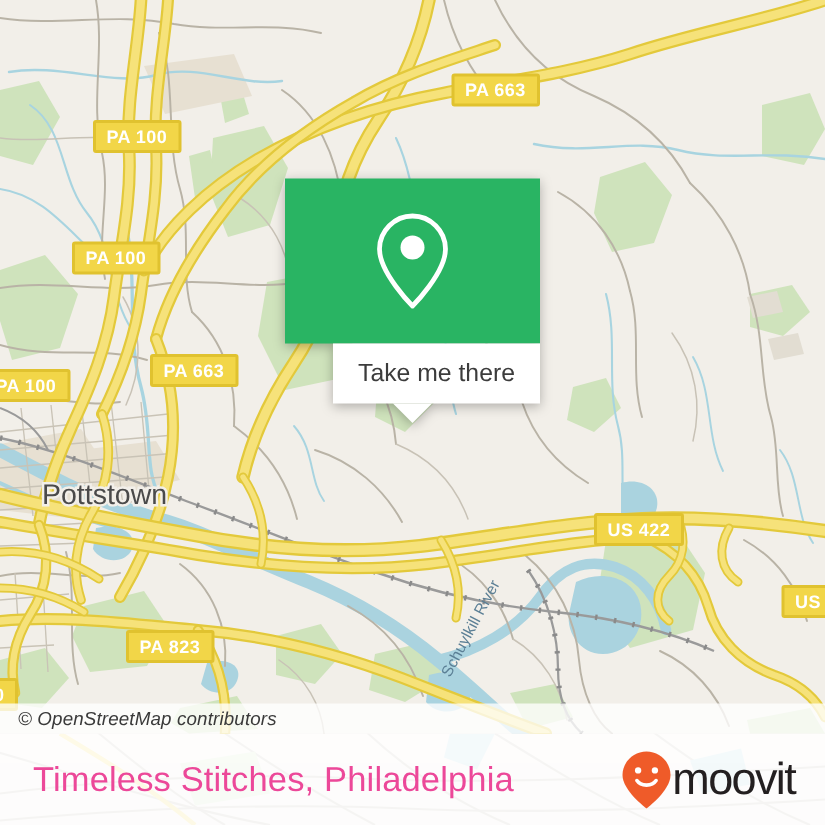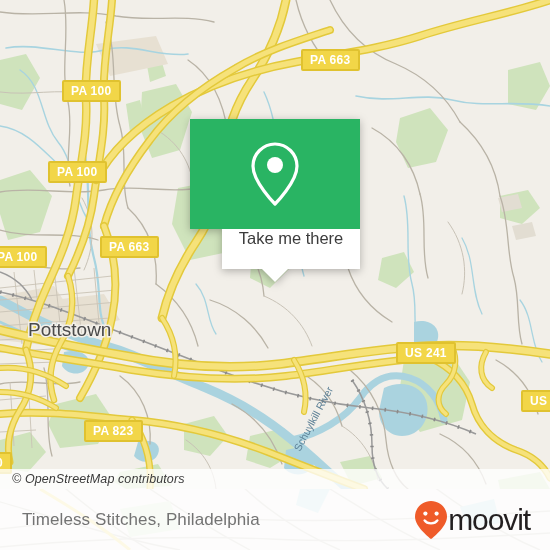--- a/index.html
+++ b/index.html
@@ -20,32 +20,32 @@
     background:rgba(255,255,255,.78);
     display:flex;align-items:center;
     z-index:30;
   }
   .attrib span{font-size:12.5px;color:#3a3a3a;padding-left:12px;letter-spacing:.1px;font-style:italic;}
 
   
   .popup{position:absolute;left:190px;top:119px;width:170px;z-index:40;
          filter:drop-shadow(0 2px 4px rgba(0,0,0,.28));}
   .popup-top{height:110px;background:#29b463;display:flex;align-items:center;justify-content:center;}
-  .popup-bottom{height:40px;background:#fff;display:flex;align-items:flex-start;justify-content:center;margin-left:32px;}
+  .popup-bottom{height:40px;background:#fff;display:flex;align-items:center;justify-content:center;margin-left:32px;}
   .popup-bottom span{font-size:16.5px;color:#3c3c3c;}
   .popup-tail{width:0;height:0;margin:0 auto;
     border-left:13px solid transparent;border-right:13px solid transparent;
     border-top:13px solid #fff;}
 
   
   .footer{position:absolute;left:0;top:489px;width:550px;height:61px;background:#fff;overflow:hidden;}
   .footer-map{position:absolute;left:0;top:0;width:550px;height:61px;opacity:.13;}
   .footer-inner{position:absolute;left:0;top:0;width:550px;height:61px;
     display:flex;align-items:center;justify-content:space-between;padding:0 20px 0 22px;box-sizing:border-box;}
-  .footer-title{font-size:17px;color:#737373;letter-spacing:.1px;white-space:nowrap;}
+  .footer-title{font-size:23px;color:#ec4899;letter-spacing:.1px;white-space:nowrap;}
   .brand{display:flex;align-items:center;gap:0;}
   .brand-word{font-size:30px;color:#231f20;letter-spacing:-1.1px;font-weight:400;line-height:1;}
 </style>
 </head>
 <body>
 
 <div id="app">
 
   <div class="map">
     <svg width="550" height="489" viewBox="0 0 550 489">
@@ -245,21 +245,21 @@
         <text font-family="Liberation Sans, sans-serif" font-size="10.5" fill="#5b7f95" transform="translate(300,452) rotate(-62)">Schuylkill River</text>
       </g>
     </svg>
 
     <div style="position:absolute;left:0;top:0;width:550px;height:489px;">
         <div style="position: absolute; left: 62px; top: 80px; background: rgb(242, 214, 72); border: 2px solid rgb(224, 194, 47); color: rgb(255, 255, 255); font-family: &quot;Liberation Sans&quot;, sans-serif; font-size: 12px; font-weight: bold; padding: 2px 7px; border-radius: 2px; white-space: nowrap; letter-spacing: 0.3px; line-height: 14px;"><span>PA 100</span></div>
         <div style="position: absolute; left: 301px; top: 49px; background: rgb(242, 214, 72); border: 2px solid rgb(224, 194, 47); color: rgb(255, 255, 255); font-family: &quot;Liberation Sans&quot;, sans-serif; font-size: 12px; font-weight: bold; padding: 2px 7px; border-radius: 2px; white-space: nowrap; letter-spacing: 0.3px; line-height: 14px;"><span>PA 663</span></div>
         <div style="position: absolute; left: 48px; top: 161px; background: rgb(242, 214, 72); border: 2px solid rgb(224, 194, 47); color: rgb(255, 255, 255); font-family: &quot;Liberation Sans&quot;, sans-serif; font-size: 12px; font-weight: bold; padding: 2px 7px; border-radius: 2px; white-space: nowrap; letter-spacing: 0.3px; line-height: 14px;"><span>PA 100</span></div>
         <div style="position: absolute; left: -12px; top: 246px; background: rgb(242, 214, 72); border: 2px solid rgb(224, 194, 47); color: rgb(255, 255, 255); font-family: &quot;Liberation Sans&quot;, sans-serif; font-size: 12px; font-weight: bold; padding: 2px 7px; border-radius: 2px; white-space: nowrap; letter-spacing: 0.3px; line-height: 14px;"><span>PA 100</span></div>
         <div style="position: absolute; left: 100px; top: 236px; background: rgb(242, 214, 72); border: 2px solid rgb(224, 194, 47); color: rgb(255, 255, 255); font-family: &quot;Liberation Sans&quot;, sans-serif; font-size: 12px; font-weight: bold; padding: 2px 7px; border-radius: 2px; white-space: nowrap; letter-spacing: 0.3px; line-height: 14px;"><span>PA 663</span></div>
-        <div style="position: absolute; left: 396px; top: 342px; background: rgb(242, 214, 72); border: 2px solid rgb(224, 194, 47); color: rgb(255, 255, 255); font-family: &quot;Liberation Sans&quot;, sans-serif; font-size: 12px; font-weight: bold; padding: 2px 7px; border-radius: 2px; white-space: nowrap; letter-spacing: 0.3px; line-height: 14px;"><span>US 241</span></div>
+        <div style="position: absolute; left: 396px; top: 342px; background: rgb(242, 214, 72); border: 2px solid rgb(224, 194, 47); color: rgb(255, 255, 255); font-family: &quot;Liberation Sans&quot;, sans-serif; font-size: 12px; font-weight: bold; padding: 2px 7px; border-radius: 2px; white-space: nowrap; letter-spacing: 0.3px; line-height: 14px;"><span>US 422</span></div>
         <div style="position: absolute; left: 521px; top: 390px; background: rgb(242, 214, 72); border: 2px solid rgb(224, 194, 47); color: rgb(255, 255, 255); font-family: &quot;Liberation Sans&quot;, sans-serif; font-size: 12px; font-weight: bold; padding: 2px 7px; border-radius: 2px; white-space: nowrap; letter-spacing: 0.3px; line-height: 14px;"><span>US 4</span></div>
         <div style="position: absolute; left: 84px; top: 420px; background: rgb(242, 214, 72); border: 2px solid rgb(224, 194, 47); color: rgb(255, 255, 255); font-family: &quot;Liberation Sans&quot;, sans-serif; font-size: 12px; font-weight: bold; padding: 2px 7px; border-radius: 2px; white-space: nowrap; letter-spacing: 0.3px; line-height: 14px;"><span>PA 823</span></div>
         <div style="position: absolute; left: -20px; top: 452px; background: rgb(242, 214, 72); border: 2px solid rgb(224, 194, 47); color: rgb(255, 255, 255); font-family: &quot;Liberation Sans&quot;, sans-serif; font-size: 12px; font-weight: bold; padding: 2px 7px; border-radius: 2px; white-space: nowrap; letter-spacing: 0.3px; line-height: 14px;"><span>00</span></div>
       </div>
 
     <div class="attrib">
       <span>© OpenStreetMap contributors</span>
     </div>
   </div>
 

